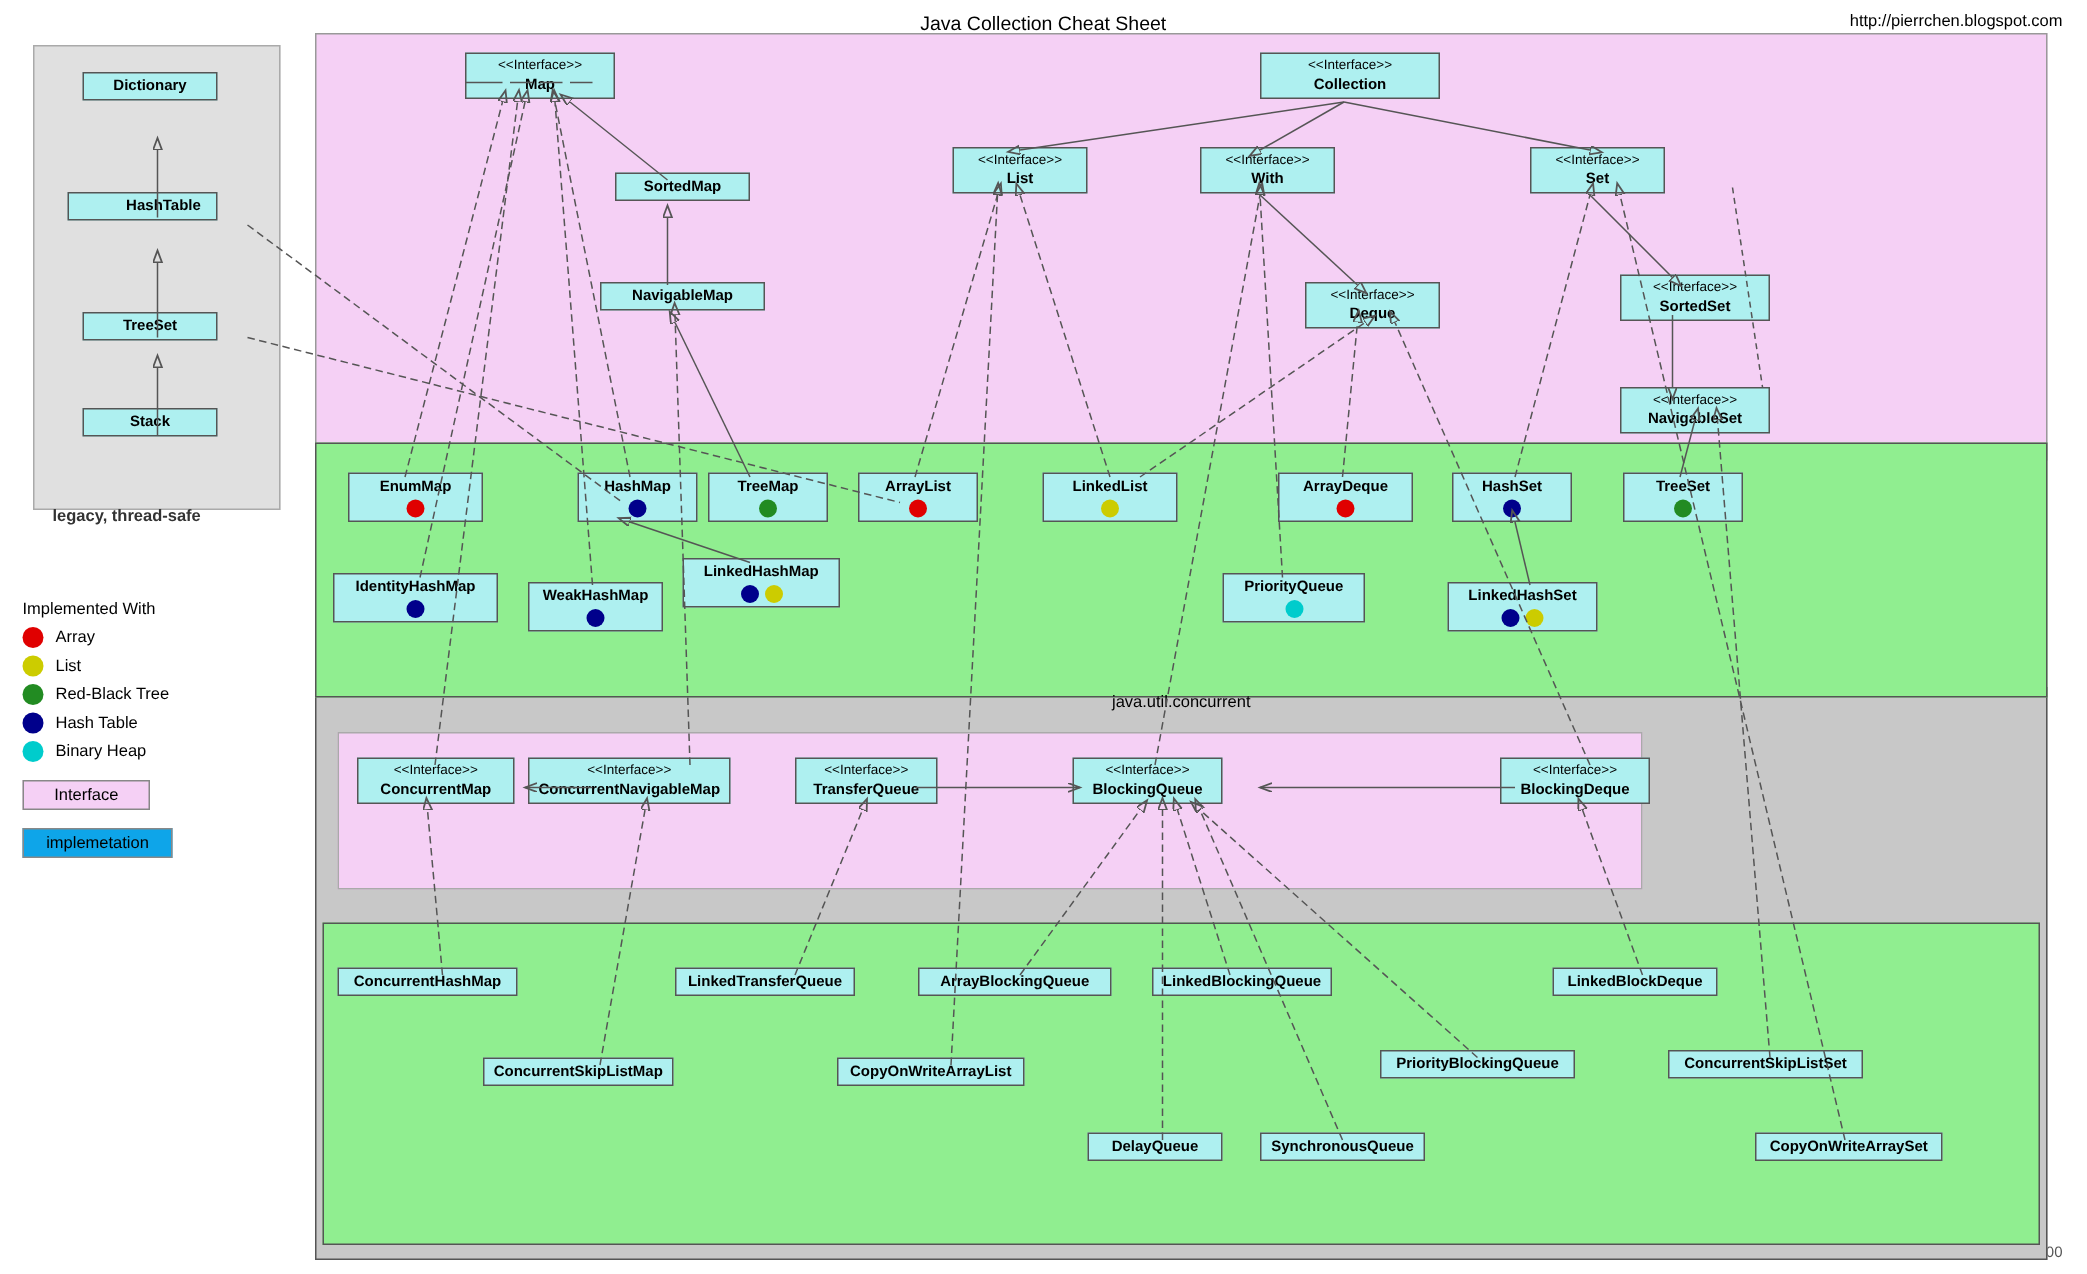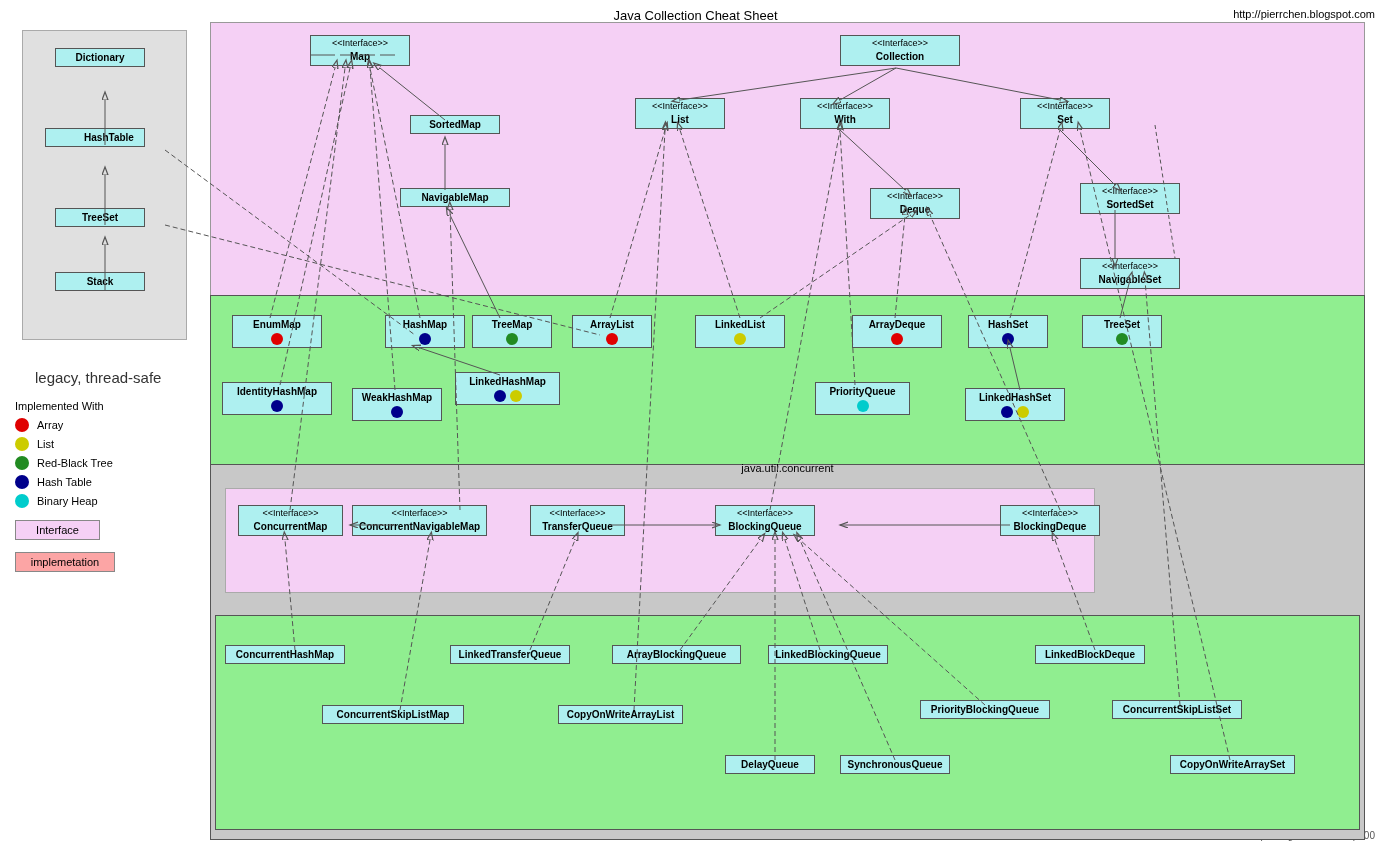--- a/index.html
+++ b/index.html
@@ -59,23 +59,24 @@
       left: 22px;
       top: 30px;
       width: 165px;
       height: 310px;
       background: #e0e0e0;
       border: 1px solid #aaa;
     }
     .legacy-label {
       position: absolute;
       left: 35px;
-      top: 369px;
-      font-size: 15px;
+      top: 338px;
+      font-size: 11px;
       color: #333;
+      font-weight: bold;
     }
     .legend-item {
       display: flex;
       align-items: center;
       margin-bottom: 5px;
     }
     .dot {
       width: 14px;
       height: 14px;
       border-radius: 50%;
@@ -86,21 +87,21 @@
       border: 1px solid #888;
       padding: 3px 8px;
       margin-bottom: 6px;
       font-size: 11px;
       display: inline-block;
     }
     .legend-box-pink {
       background: #f5d0f5;
     }
     .legend-box-green {
-      background: #fca5a5;
+      background: #0ea5e9;
     }
 
     
     .arrows-svg {
       position: absolute;
       top: 0;
       left: 0;
       width: 1391px;
       height: 849px;
       pointer-events: none;
@@ -433,21 +434,21 @@
 </div>
 <div class="uml-box" style="left:612px;top:645px;width:129px;z-index:6;">
   <span class="name">ArrayBlockingQueue</span>
 </div>
 <div class="uml-box" style="left:768px;top:645px;width:120px;z-index:6;">
   <span class="name">LinkedBlockingQueue</span>
 </div>
 <div class="uml-box" style="left:1035px;top:645px;width:110px;z-index:6;">
   <span class="name">LinkedBlockDeque</span>
 </div>
-<div class="uml-box" style="left:322px;top:705px;width:142px;z-index:6;">
+<div class="uml-box" style="left:322px;top:705px;width:127px;z-index:6;">
   <span class="name">ConcurrentSkipListMap</span>
 </div>
 <div class="uml-box" style="left:558px;top:705px;width:125px;z-index:6;">
   <span class="name">CopyOnWriteArrayList</span>
 </div>
 <div class="uml-box" style="left:920px;top:700px;width:130px;z-index:6;">
   <span class="name">PriorityBlockingQueue</span>
 </div>
 <div class="uml-box" style="left:1112px;top:700px;width:130px;z-index:6;">
   <span class="name">ConcurrentSkipListSet</span>

